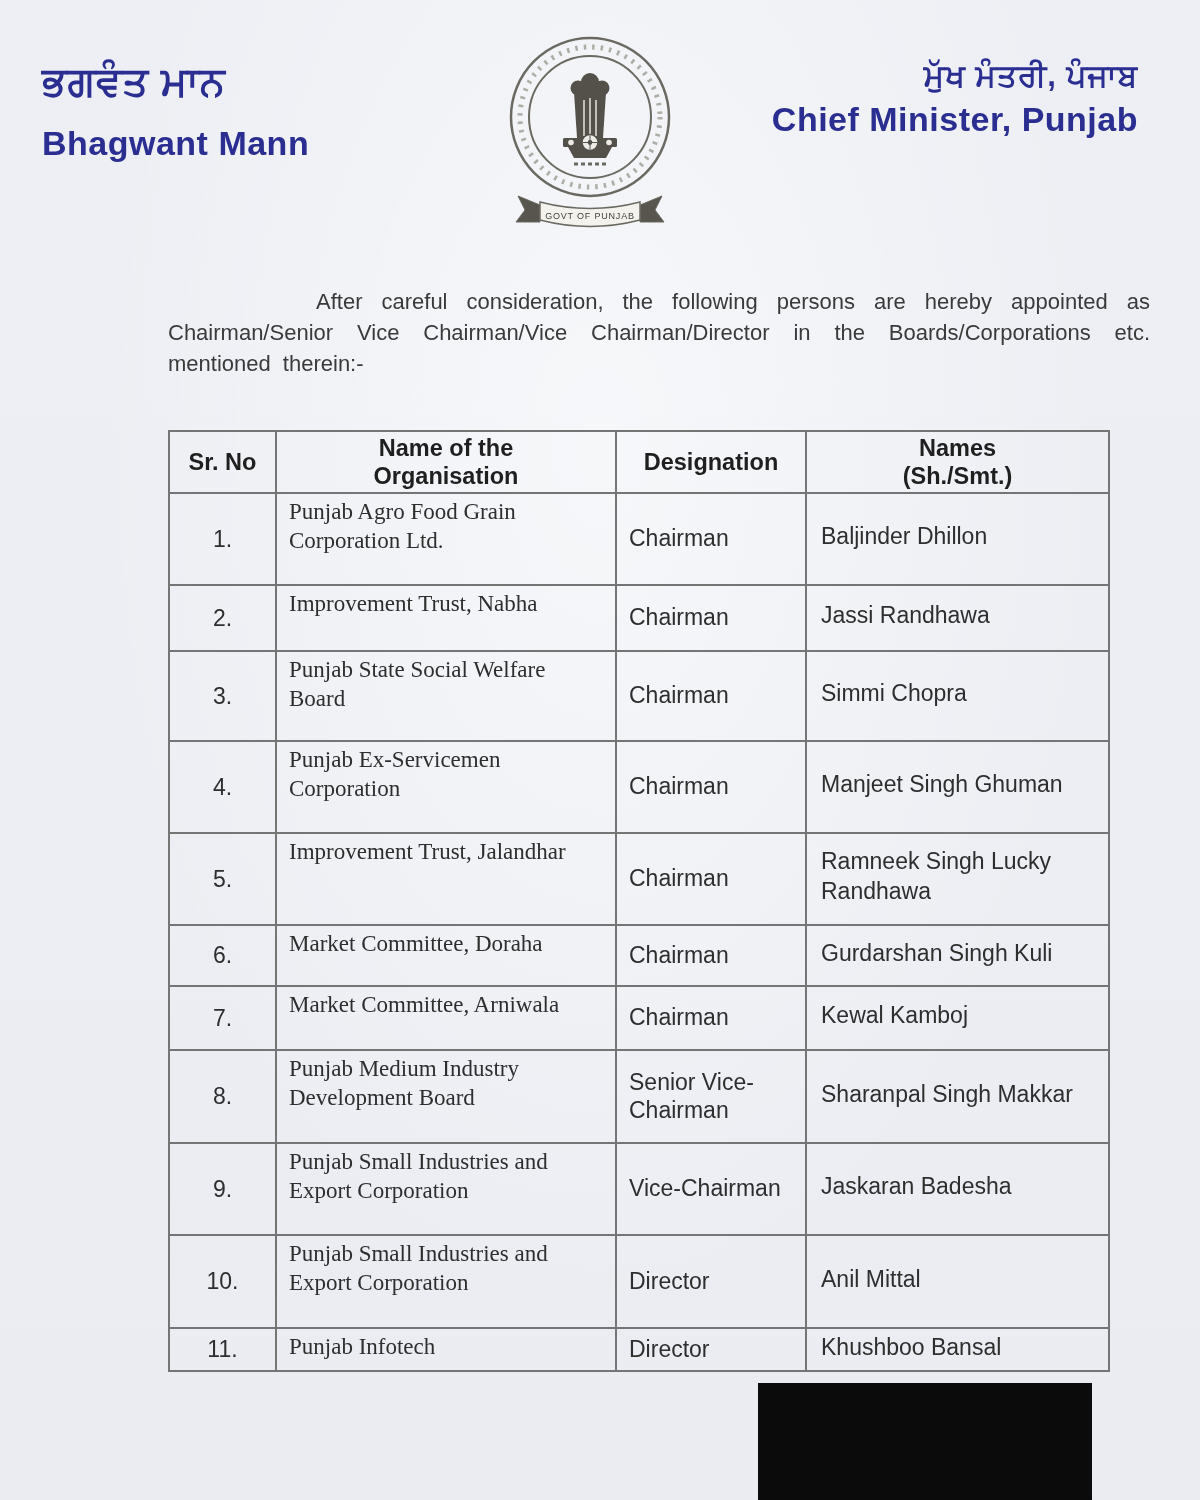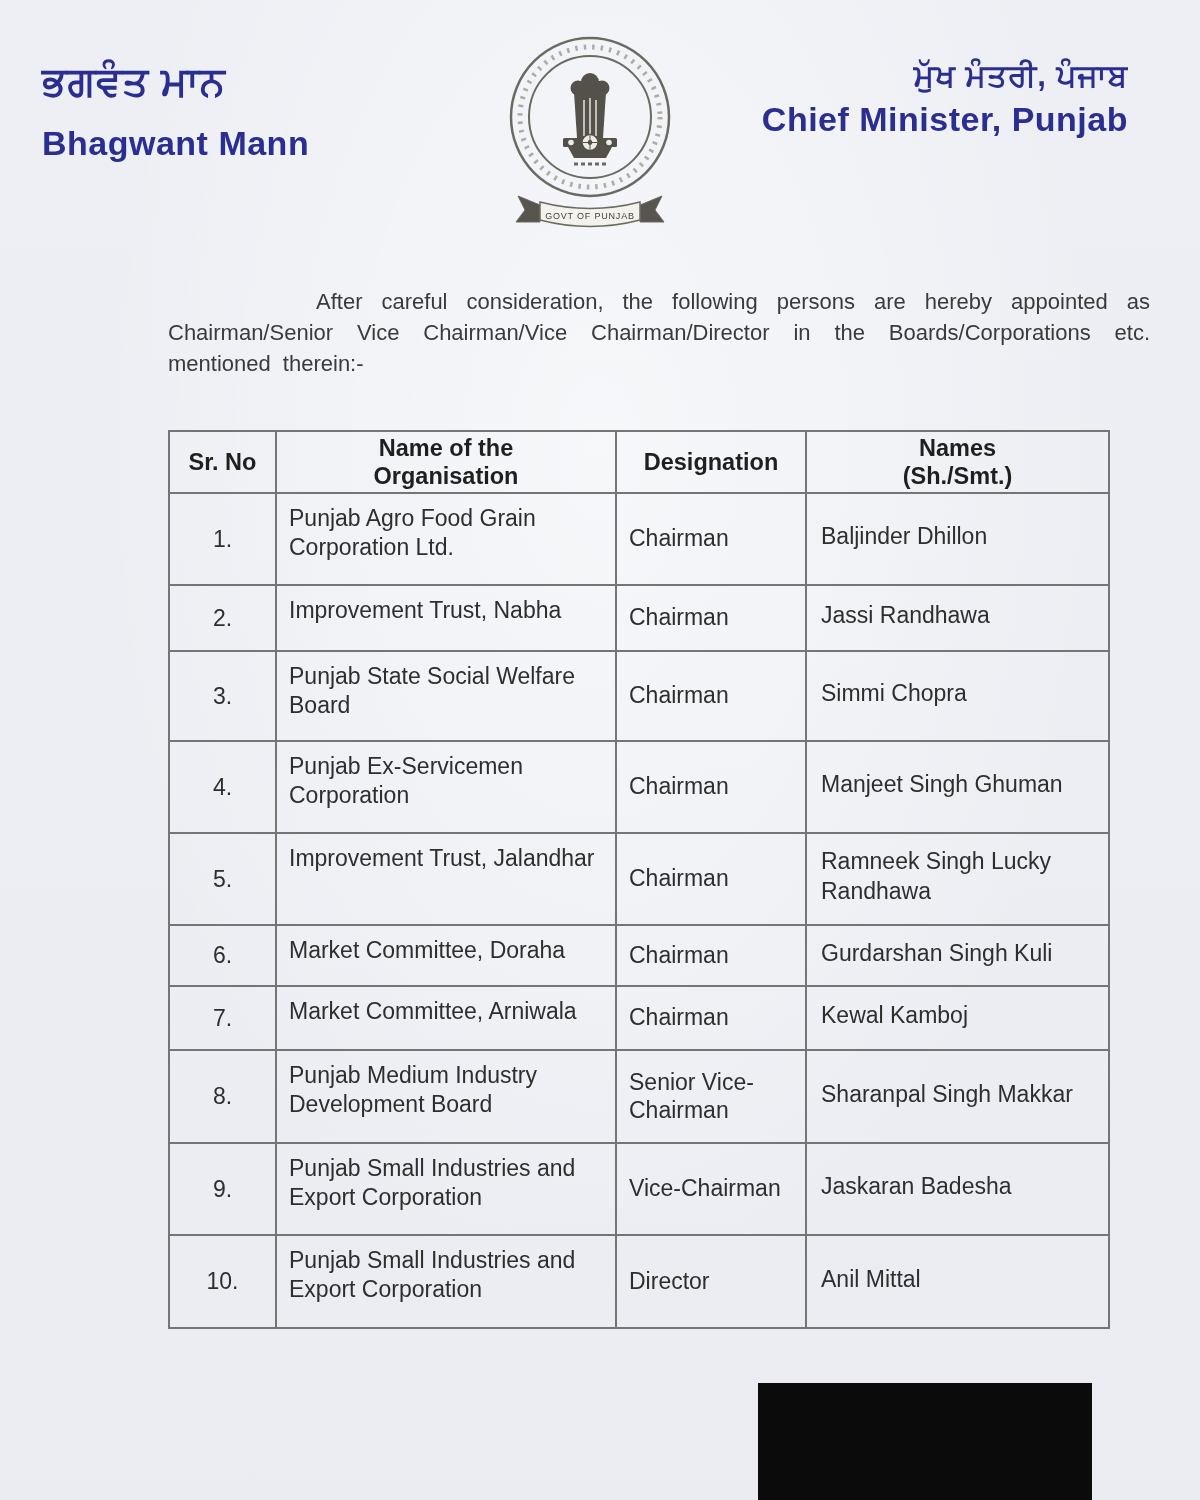--- a/index.html
+++ b/index.html
@@ -18,21 +18,21 @@
       linear-gradient(180deg, #edeff4 0%, #eceef3 55%, #eaecf2 100%);
   }
   
   .hdr-left {
     position: absolute; left: 42px; top: 58px;
     color: #2b2e91; font-weight: bold; line-height: 1.15;
   }
   .hdr-left .pa { font-size: 40px; letter-spacing: 1px; }
   .hdr-left .en { font-size: 34px; margin-top: 20px; letter-spacing: 0.5px; }
   .hdr-right {
-    position: absolute; right: 72px; top: 58px; text-align: right;
+    position: absolute; right: 62px; top: 58px; text-align: right;
     color: #2b2e91; font-weight: bold; line-height: 1.15;
   }
   .hdr-right .pa { font-size: 31px; letter-spacing: 1px; }
   .hdr-right .en { font-size: 34px; margin-top: 6px; letter-spacing: 0.5px; }
   .emblem { position: absolute; left: 500px; top: 22px; width: 180px; height: 215px; }
   
   .intro {
     position: absolute; left: 168px; top: 286px; width: 982px;
     font-size: 22px; line-height: 31px; color: #3a3a3a;
     text-align: justify; text-indent: 148px;
@@ -45,21 +45,21 @@
     font-size: 23px; color: #2e2e2e;
   }
   table.appt th, table.appt td { border: 2px solid #757575; }
   table.appt th {
     font-weight: bold; color: #1f1f1f; text-align: center;
     vertical-align: middle; white-space: pre-line; line-height: 1.2;
     font-size: 23.5px;
   }
   thead tr { height: 62px; }
   td.sr   { text-align: center; vertical-align: middle; }
-  td.org  { vertical-align: top; padding: 10px 10px 6px 12px; line-height: 1.25; }
+  td.org  { vertical-align: top; padding: 4px 10px 6px 12px; line-height: 1.25; font-family: Liberation Serif, serif; }
   td.des  { vertical-align: middle; padding: 4px 8px 4px 12px; line-height: 1.2; }
   td.nm   { vertical-align: middle; padding: 0 8px 4px 14px; line-height: 1.3; }
   tbody tr:nth-child(1)  { height: 92px; }
   tbody tr:nth-child(2)  { height: 66px; }
   tbody tr:nth-child(3)  { height: 90px; }
   tbody tr:nth-child(4)  { height: 92px; }
   tbody tr:nth-child(5)  { height: 92px; }
   tbody tr:nth-child(6)  { height: 61px; }
   tbody tr:nth-child(7)  { height: 64px; }
   tbody tr:nth-child(8)  { height: 93px; }
@@ -194,18 +194,24 @@
         <td class="org">Punjab Small Industries and Export Corporation</td>
         <td class="des">Vice-Chairman</td>
         <td class="nm">Jaskaran Badesha</td>
       </tr>
       <tr>
         <td class="sr">10.</td>
         <td class="org">Punjab Small Industries and Export Corporation</td>
         <td class="des">Director</td>
         <td class="nm">Anil Mittal</td>
       </tr>
+      <tr>
+        <td class="sr">11.</td>
+        <td class="org">Punjab Infotech</td>
+        <td class="des">Director</td>
+        <td class="nm">Khushboo Bansal</td>
+      </tr>
     </tbody>
   </table>
 
   <div class="redaction"></div>
 
 </div>
 
 </body></html>

